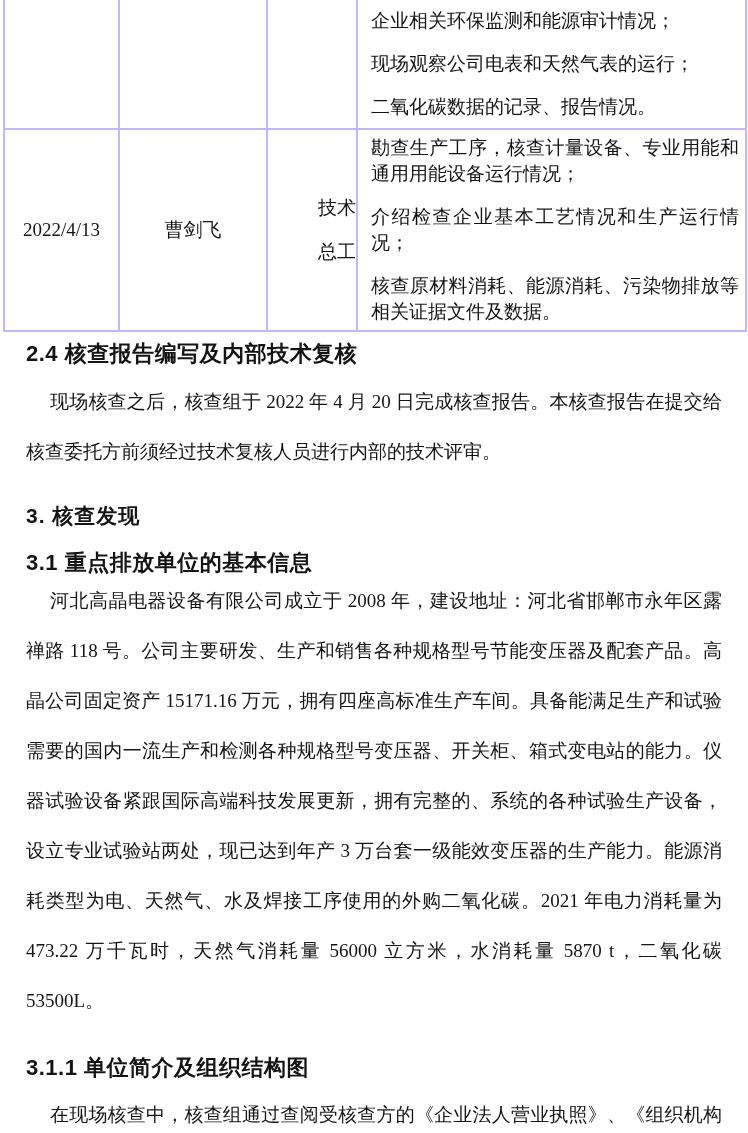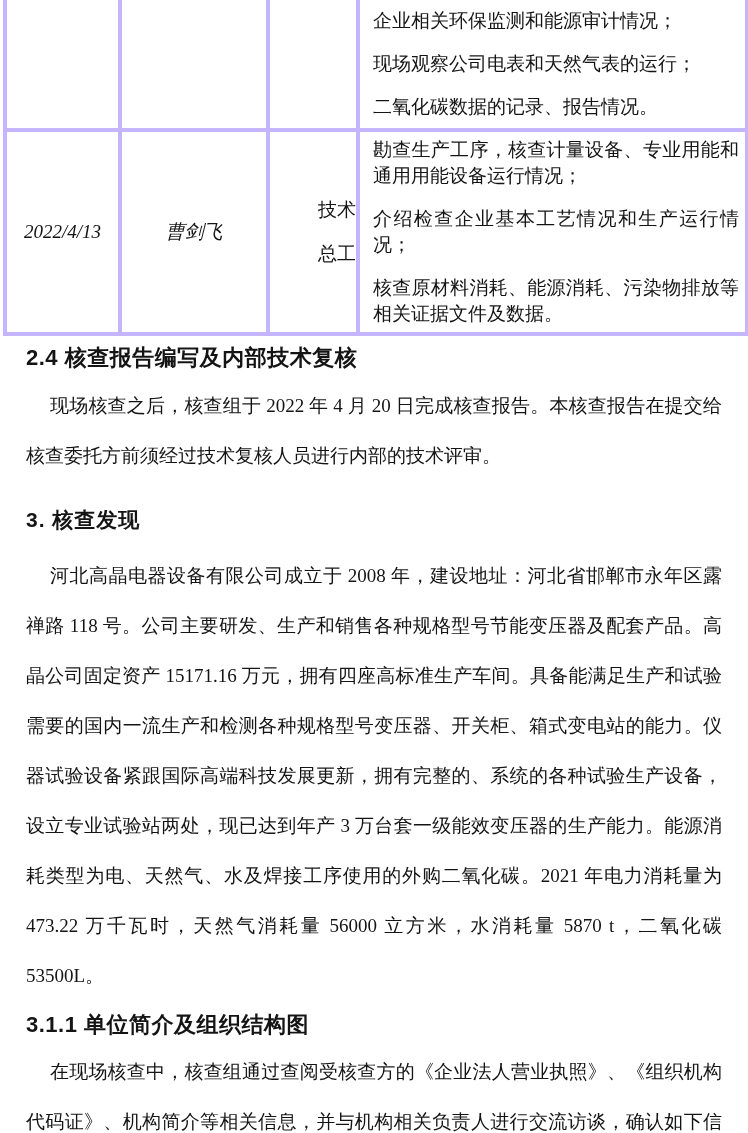--- a/index.html
+++ b/index.html
@@ -14,28 +14,28 @@
   }
 
   
   table.doc-table {
     border-collapse: collapse;
     table-layout: fixed;
     margin-left: 3px;
     width: 742px;
   }
   table.doc-table td {
-    border: 4px solid #c4b5fd;
+    border: 2px solid #c4b5fd;
     padding: 0;
     font-size: 19px;
     vertical-align: middle;
   }
   table.doc-table tr.row-continued td { border-top: none; height: 128px; margin-top: 6px; }
   table.doc-table tr.row-main td { height: 200px; }
-  td.cell-center { text-align: center; font-style: italic; }
+  td.cell-center { text-align: center; }
   td.cell-role { text-align: right; }
   .role-line { line-height: 44px; }
   td.cell-activities { vertical-align: middle; }
   .cell-activities p {
     margin: 0 0 17px 0;
     padding: 0 6px 0 13px;
     line-height: 26px;
     text-align: justify;
   }
   .cell-activities p:last-child { margin-bottom: 0; }
@@ -60,22 +60,22 @@
     font-size: 19px;
     line-height: 50px;
     text-align: justify;
     text-indent: 24px;
     margin: 0;
   }
   .h-report-writing { margin-top: 11px; }
   .p-report-writing { margin-top: 13px; }
   .h-findings { margin-top: 26px; }
   .h-basic-info { margin-top: 23px; }
-  .p-basic-info { margin-top: 18px; }
-  .h-org-intro { margin-top: 13px; }
+  .p-basic-info { margin-top: 3px; }
+  .h-org-intro { margin-top: 31px; }
   .p-org-intro { margin-top: 12px; }
 
   
   .bullet {
     margin-top: 9px;
     padding-left: 30px;
     font-size: 19px;
     line-height: 30px;
     letter-spacing: 5px;
     white-space: nowrap;
@@ -135,20 +135,21 @@
   </tbody>
     </table>
 
   <div class="content">
 
     <div class="heading h-report-writing">2.4 核查报告编写及内部技术复核</div>
     <p class="para p-report-writing">现场核查之后，核查组于 2022 年 4 月 20 日完成核查报告。本核查报告在提交给核查委托方前须经过技术复核人员进行内部的技术评审。</p>
 
     <div class="heading-large h-findings">3. 核查发现</div>
 
+    <div class="heading h-basic-info">3.1 重点排放单位的基本信息</div>
     <p class="para p-basic-info">河北高晶电器设备有限公司成立于 2008 年，建设地址：河北省邯郸市永年区露禅路 118 号。公司主要研发、生产和销售各种规格型号节能变压器及配套产品。高晶公司固定资产 15171.16 万元，拥有四座高标准生产车间。具备能满足生产和试验需要的国内一流生产和检测各种规格型号变压器、开关柜、箱式变电站的能力。仪器试验设备紧跟国际高端科技发展更新，拥有完整的、系统的各种试验生产设备，设立专业试验站两处，现已达到年产 3 万台套一级能效变压器的生产能力。能源消耗类型为电、天然气、水及焊接工序使用的外购二氧化碳。2021 年电力消耗量为 473.22 万千瓦时，天然气消耗量 56000 立方米，水消耗量 5870 t，二氧化碳 53500L。</p>
 
     <div class="heading h-org-intro">3.1.1 单位简介及组织结构图</div>
     <p class="para p-org-intro">在现场核查中，核查组通过查阅受核查方的《企业法人营业执照》、《组织机构代码证》、机构简介等相关信息，并与机构相关负责人进行交流访谈，确认如下信息：</p>
 
 
   </div>
 
   <div class="page-number">7</div>
 

